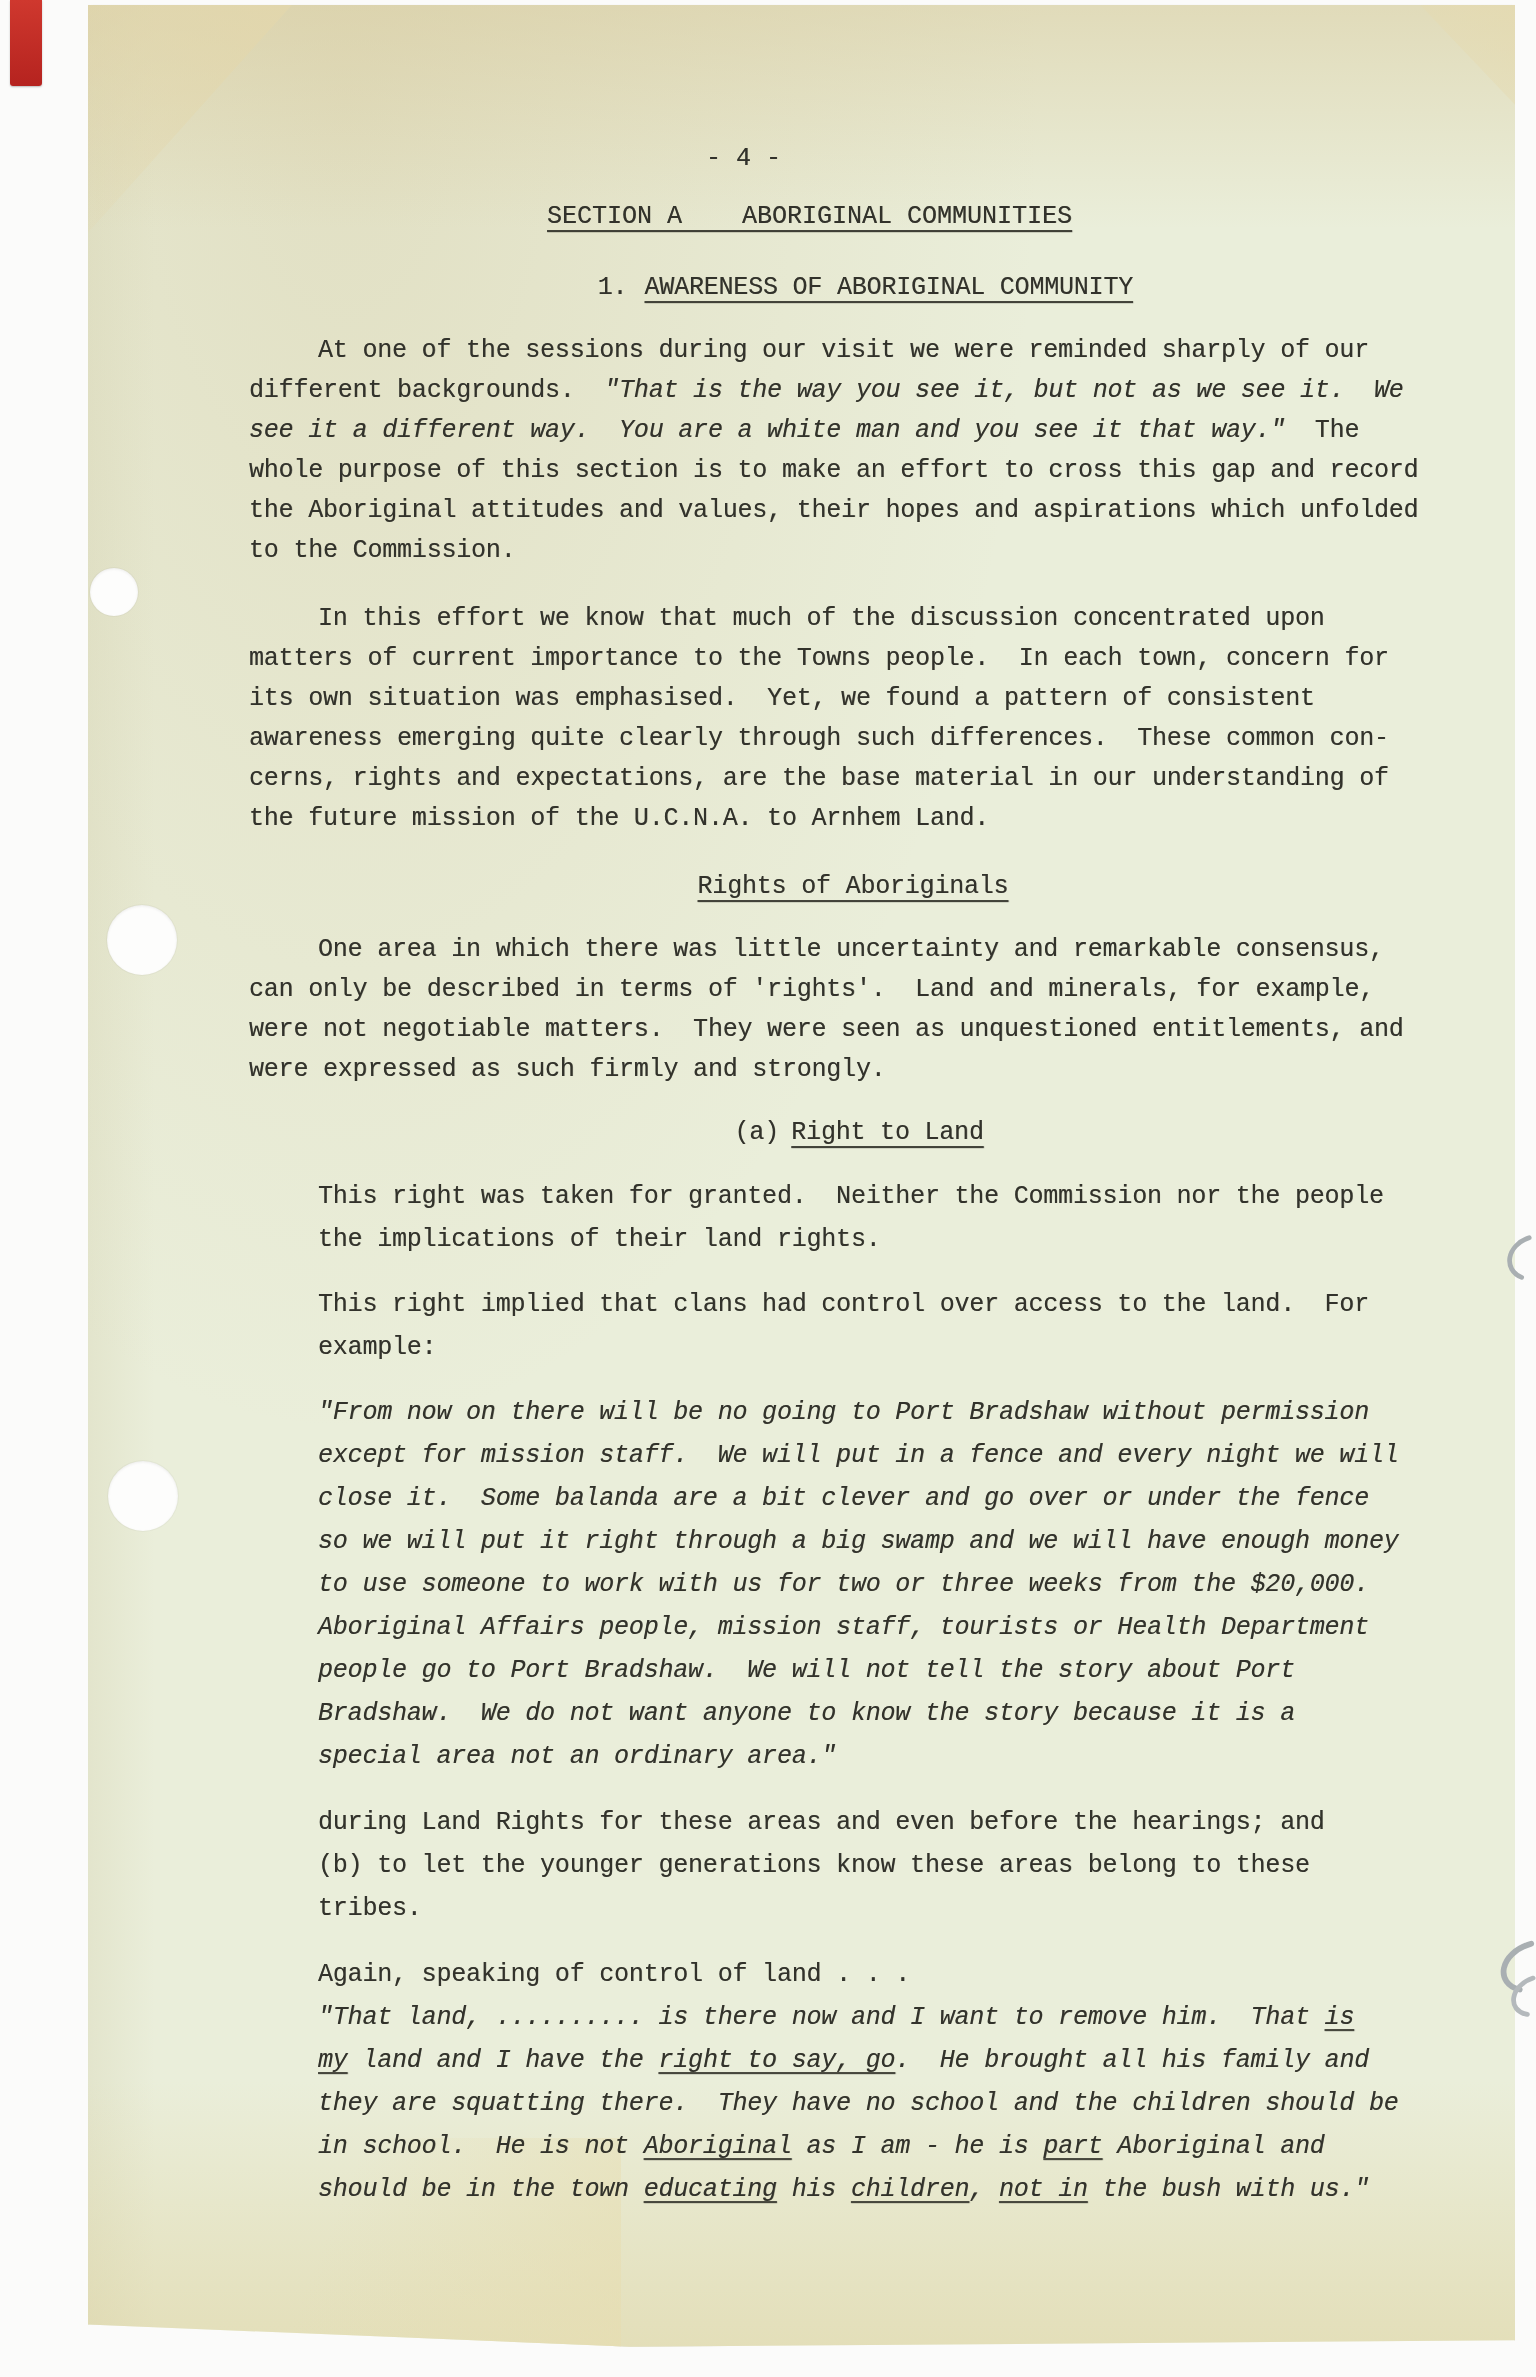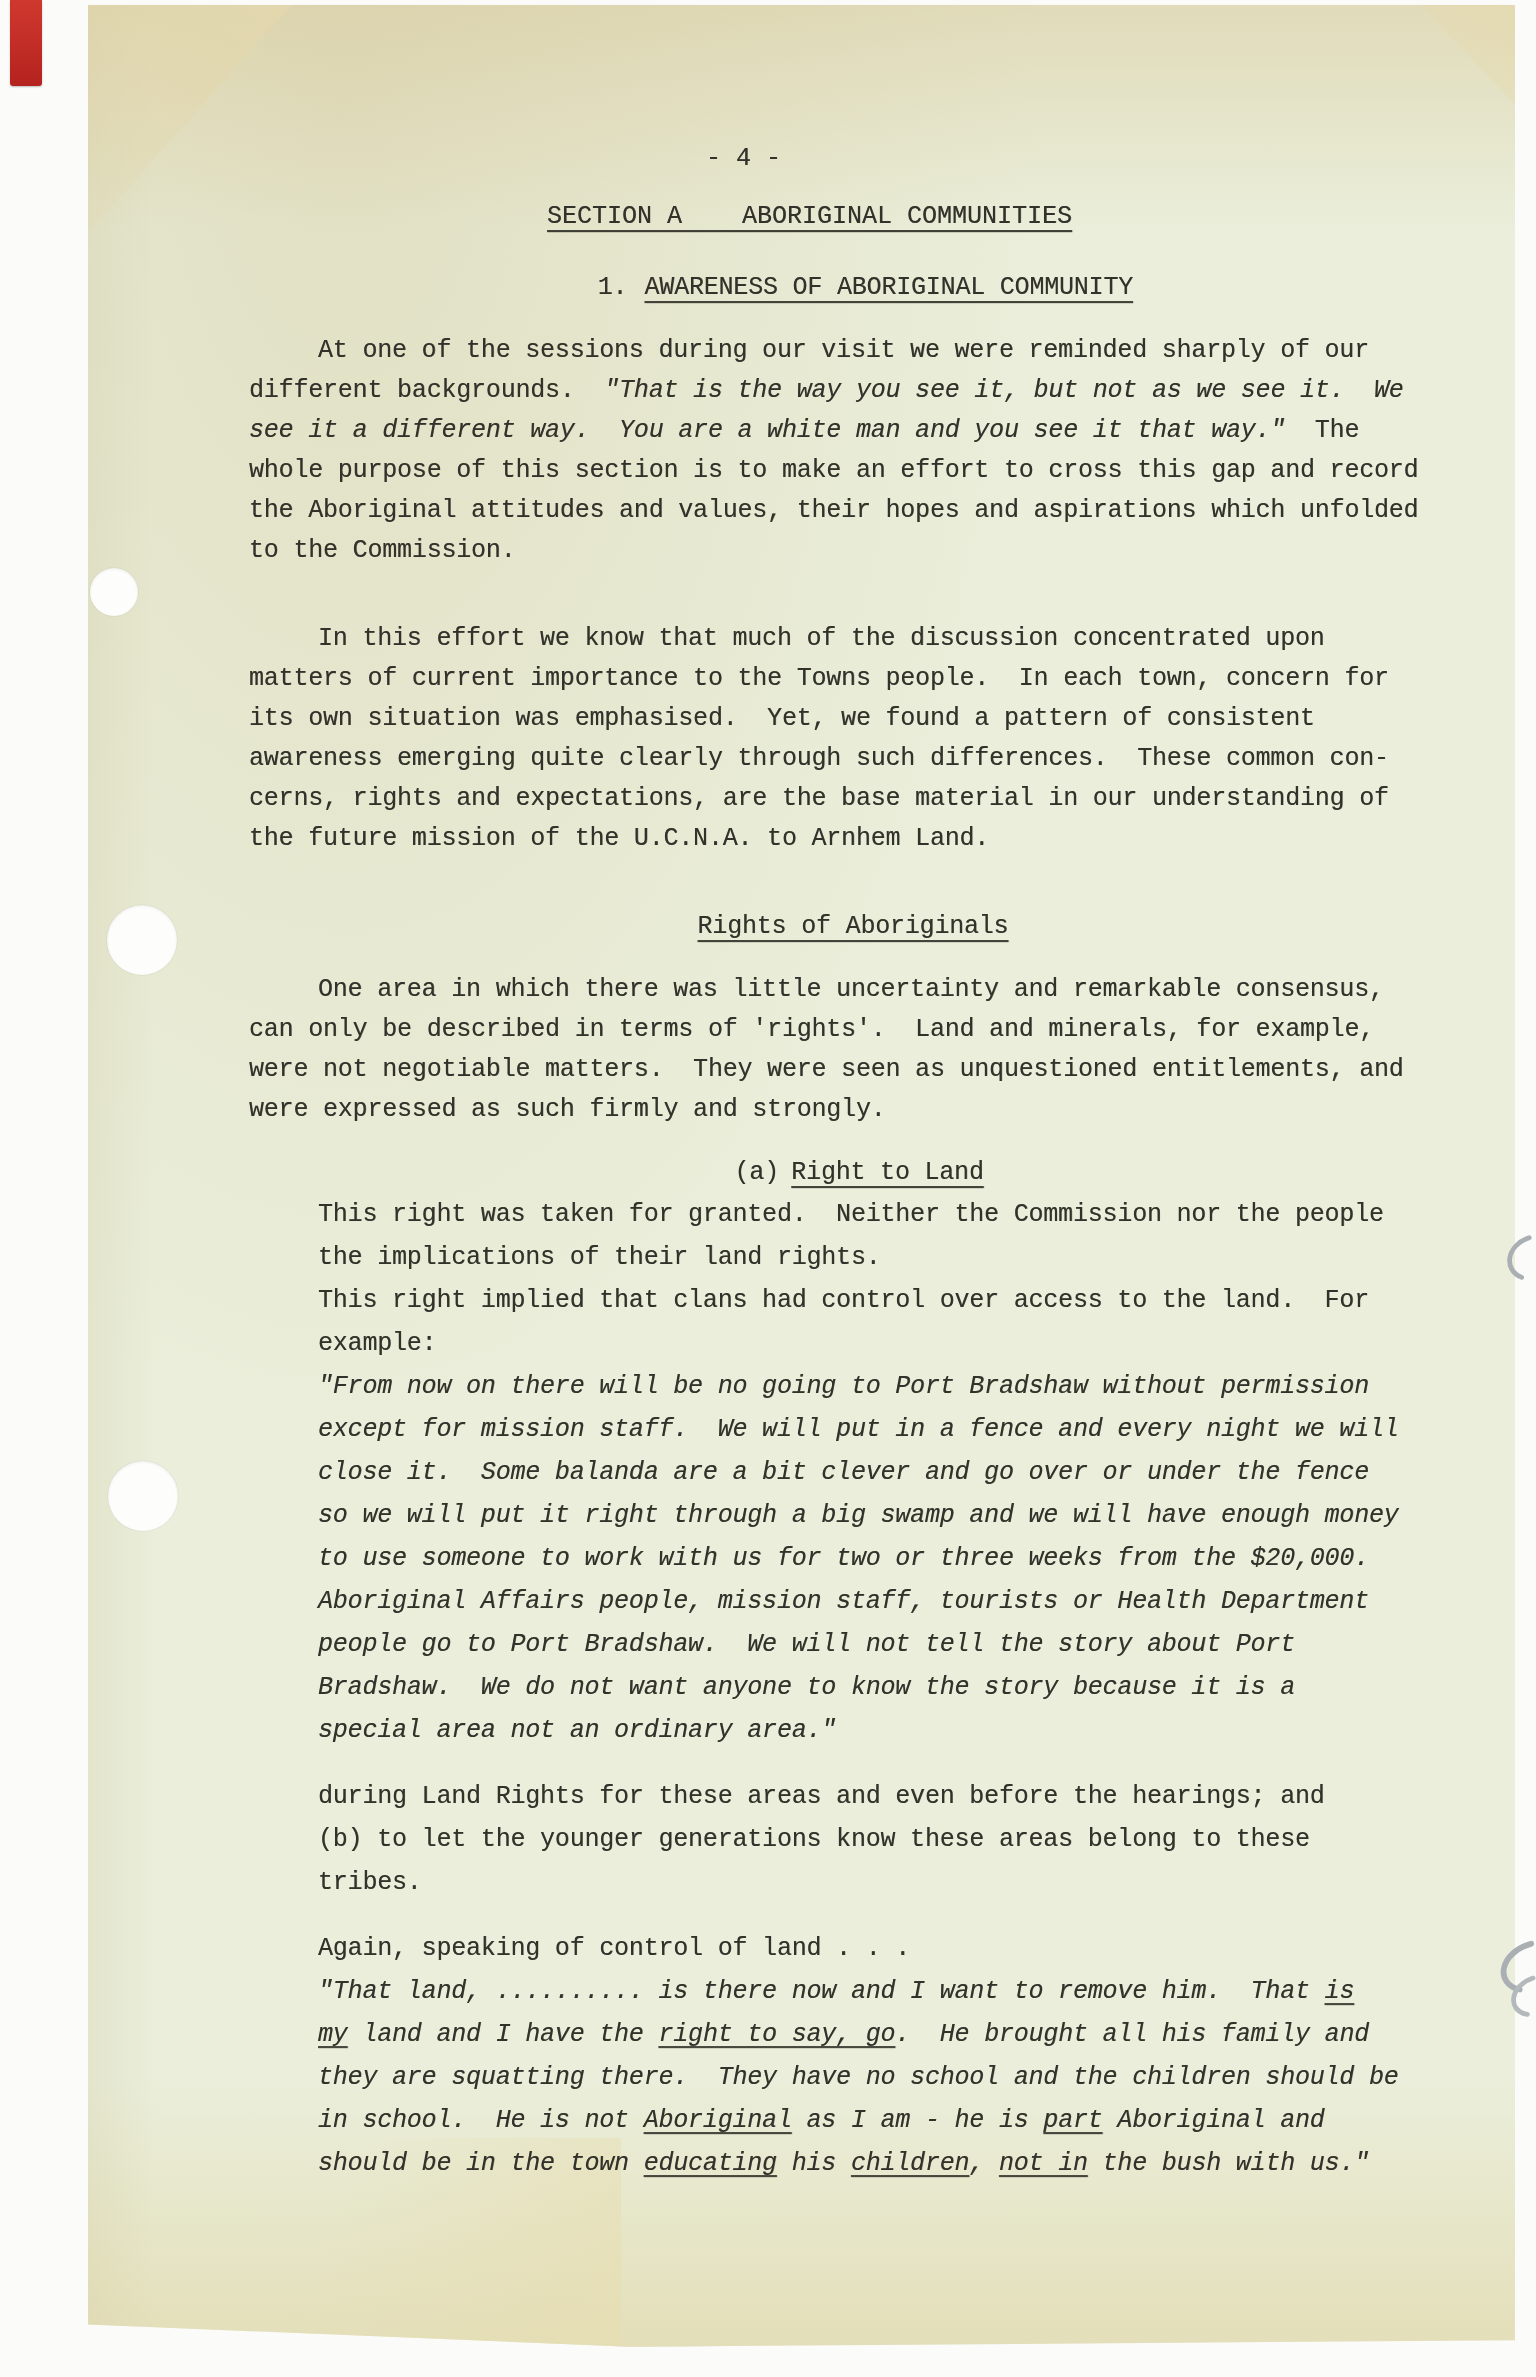--- a/index.html
+++ b/index.html
@@ -68,23 +68,23 @@
   .line{white-space:pre;height:40px;line-height:40px;}
   .level1 .line{height:43px;line-height:43px;}
   .indent{padding-left:69px;}
   .it{font-style:italic;}
   .u{text-decoration:underline;text-decoration-thickness:1.9px;text-underline-offset:4.8px;
      text-decoration-color:rgba(52,52,44,.8);margin-top:26px;}
   .label-num{display:inline-block;width:69px;}
   .numbered-heading .label-num{padding-left:7.6px;width:64px;}
   .heading-row{height:40px;line-height:40px;white-space:pre;text-align:center;}
   .gap-none{margin-top:0}
-  .gap-xs{margin-top:0}
+  .gap-xs{margin-top:22px}
   .gap-sm{margin-top:23px}
-  .gap-lg{margin-top:48px}
+  .gap-lg{margin-top:28px}
 </style>
 </head>
 <body>
 
 <div class="red-tab"></div>
 
 <div class="paper">
   <div class="fold-tl"></div>
   <div class="fold-tr"></div>
   <div class="crease-bl"></div>

